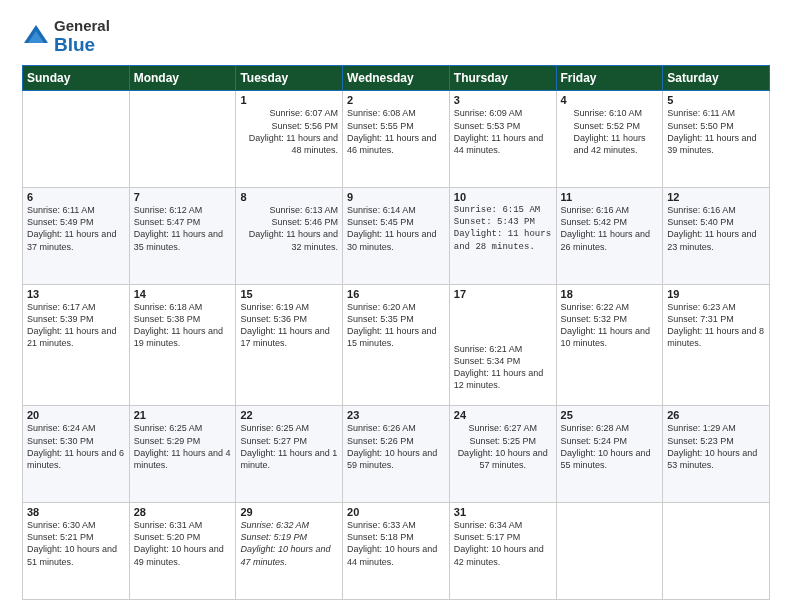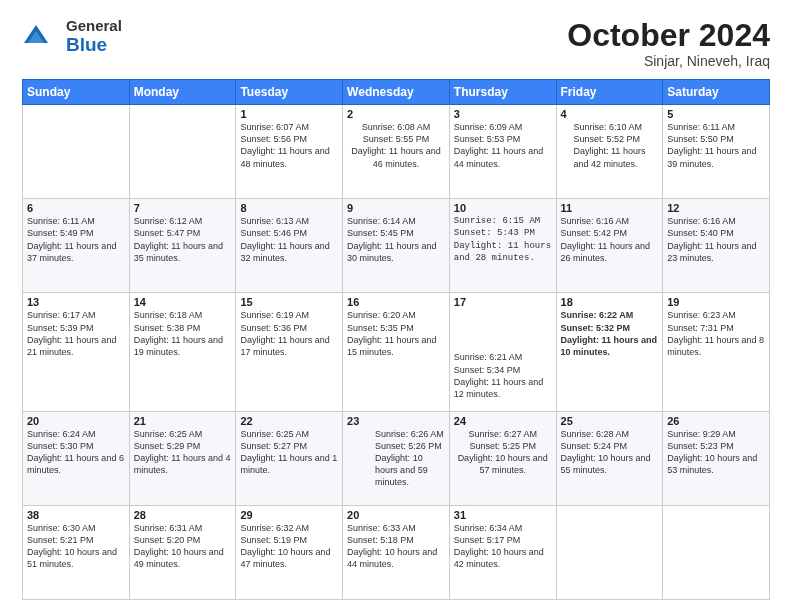--- a/index.html
+++ b/index.html
@@ -19,21 +19,21 @@
     }
     .header {
       display: flex;
       justify-content: space-between;
       align-items: flex-start;
       margin-bottom: 10px;
     }
     .logo {
       display: flex;
       align-items: center;
-      gap: 16px;
+      gap: 4px;
     }
     .logo-text {
       display: flex;
       flex-direction: column;
       line-height: 1.1;
     }
     .logo-general {
       font-size: 15px;
       font-weight: bold;
       color: #333;
@@ -59,21 +59,21 @@
     .location {
       font-size: 14px;
       color: #444;
     }
     .calendar-table {
       width: 100%;
       border-collapse: collapse;
       flex: 1;
     }
     .calendar-table th {
-      background-color: #3b82f6;
+      background-color: #14532d;
       color: #fff;
       font-size: 12px;
       font-weight: bold;
       padding: 5px 4px;
       text-align: left;
       border: 1px solid #1a6bb5;
     }
     .calendar-table td {
       border: 1px solid #ccc;
       vertical-align: top;
@@ -111,51 +111,47 @@
     <div class="logo">
       <svg class="logo-icon" viewBox="0 0 28 28">
         <polygon points="14,2 26,20 2,20" fill="#1a6bb5"></polygon>
         <polygon points="14,8 22,20 6,20" fill="#5aaff0" opacity="0.5"></polygon>
       </svg>
       <div class="logo-text">
         <span class="logo-general">General</span>
         <span class="logo-blue">Blue</span>
       </div>
     </div>
-    <div class="title-block">
-      <div class="month-title">October 2024</div>
-      <div class="location">Sinjar, Nineveh, Iraq</div>
-    </div>
   </div>
 
   <table class="calendar-table">
     <thead>
       <tr>
       <th>Sunday</th>
           <th>Monday</th>
           <th>Tuesday</th>
           <th>Wednesday</th>
           <th>Thursday</th>
           <th>Friday</th>
           <th>Saturday</th>
         </tr>
     </thead>
     <tbody id="calendar-body">
     <tr>
           <td class="empty-cell"></td>
           <td class="empty-cell"></td>
           <td>
             <span class="day-num">1</span>
-            <div class="day-info" style="white-space: pre-line;">Sunrise: 6:07 AM
+            <div class="day-info" style="white-space: pre-line; text-align: right;">Sunrise: 6:07 AM
 Sunset: 5:56 PM
 Daylight: 11 hours and 48 minutes.</div>
           </td>
           <td>
             <span class="day-num">2</span>
-            <div class="day-info" style="white-space: pre-line; text-align: center;">Sunrise: 6:08 AM
+            <div class="day-info" style="white-space: pre-line;">Sunrise: 6:08 AM
 Sunset: 5:55 PM
 Daylight: 11 hours and 46 minutes.</div>
           </td>
           <td>
             <span class="day-num">3</span>
             <div class="day-info" style="white-space: pre-line;">Sunrise: 6:09 AM
 Sunset: 5:53 PM
 Daylight: 11 hours and 44 minutes.</div>
           </td>
           <td>
@@ -179,21 +175,21 @@
 Daylight: 11 hours and 37 minutes.</div>
           </td>
           <td>
             <span class="day-num">7</span>
             <div class="day-info" style="white-space: pre-line;">Sunrise: 6:12 AM
 Sunset: 5:47 PM
 Daylight: 11 hours and 35 minutes.</div>
           </td>
           <td>
             <span class="day-num">8</span>
-            <div class="day-info" style="white-space: pre-line;">Sunrise: 6:13 AM
+            <div class="day-info" style="white-space: pre-line; text-align: right;">Sunrise: 6:13 AM
 Sunset: 5:46 PM
 Daylight: 11 hours and 32 minutes.</div>
           </td>
           <td>
             <span class="day-num">9</span>
             <div class="day-info" style="white-space: pre-line;">Sunrise: 6:14 AM
 Sunset: 5:45 PM
 Daylight: 11 hours and 30 minutes.</div>
           </td>
           <td>
@@ -241,21 +237,21 @@
 Daylight: 11 hours and 15 minutes.</div>
           </td>
           <td>
             <span class="day-num">17</span>
             <div class="day-info" style="white-space: pre-line; margin-top: 43px;">Sunrise: 6:21 AM
 Sunset: 5:34 PM
 Daylight: 11 hours and 12 minutes.</div>
           </td>
           <td>
             <span class="day-num">18</span>
-            <div class="day-info" style="white-space: pre-line; font-weight: bold;">Sunrise: 6:22 AM
+            <div class="day-info" style="white-space: pre-line;">Sunrise: 6:22 AM
 Sunset: 5:32 PM
 Daylight: 11 hours and 10 minutes.</div>
           </td>
           <td>
             <span class="day-num">19</span>
             <div class="day-info" style="white-space: pre-line;">Sunrise: 6:23 AM
 Sunset: 7:31 PM
 Daylight: 11 hours and 8 minutes.</div>
           </td>
         </tr>
@@ -273,59 +269,59 @@
 Daylight: 11 hours and 4 minutes.</div>
           </td>
           <td>
             <span class="day-num">22</span>
             <div class="day-info" style="white-space: pre-line;">Sunrise: 6:25 AM
 Sunset: 5:27 PM
 Daylight: 11 hours and 1 minute.</div>
           </td>
           <td>
             <span class="day-num">23</span>
-            <div class="day-info" style="white-space: pre-line; margin-left: 28px;">Sunrise: 6:26 AM
+            <div class="day-info" style="white-space: pre-line;">Sunrise: 6:26 AM
 Sunset: 5:26 PM
 Daylight: 10 hours and 59 minutes.</div>
           </td>
           <td>
             <span class="day-num">24</span>
             <div class="day-info" style="white-space: pre-line; text-align: center;">Sunrise: 6:27 AM
 Sunset: 5:25 PM
 Daylight: 10 hours and 57 minutes.</div>
           </td>
           <td>
             <span class="day-num">25</span>
             <div class="day-info" style="white-space: pre-line;">Sunrise: 6:28 AM
 Sunset: 5:24 PM
 Daylight: 10 hours and 55 minutes.</div>
           </td>
           <td>
             <span class="day-num">26</span>
-            <div class="day-info" style="white-space: pre-line;">Sunrise: 9:29 AM
+            <div class="day-info" style="white-space: pre-line;">Sunrise: 1:29 AM
 Sunset: 5:23 PM
 Daylight: 10 hours and 53 minutes.</div>
           </td>
         </tr>
         <tr>
           <td>
             <span class="day-num">38</span>
             <div class="day-info" style="white-space: pre-line;">Sunrise: 6:30 AM
 Sunset: 5:21 PM
 Daylight: 10 hours and 51 minutes.</div>
           </td>
           <td>
             <span class="day-num">28</span>
             <div class="day-info" style="white-space: pre-line;">Sunrise: 6:31 AM
 Sunset: 5:20 PM
 Daylight: 10 hours and 49 minutes.</div>
           </td>
           <td>
             <span class="day-num">29</span>
-            <div class="day-info" style="white-space: pre-line;">Sunrise: 6:32 AM
+            <div class="day-info" style="white-space: pre-line; font-style: italic;">Sunrise: 6:32 AM
 Sunset: 5:19 PM
 Daylight: 10 hours and 47 minutes.</div>
           </td>
           <td>
             <span class="day-num">20</span>
             <div class="day-info" style="white-space: pre-line;">Sunrise: 6:33 AM
 Sunset: 5:18 PM
 Daylight: 10 hours and 44 minutes.</div>
           </td>
           <td>

